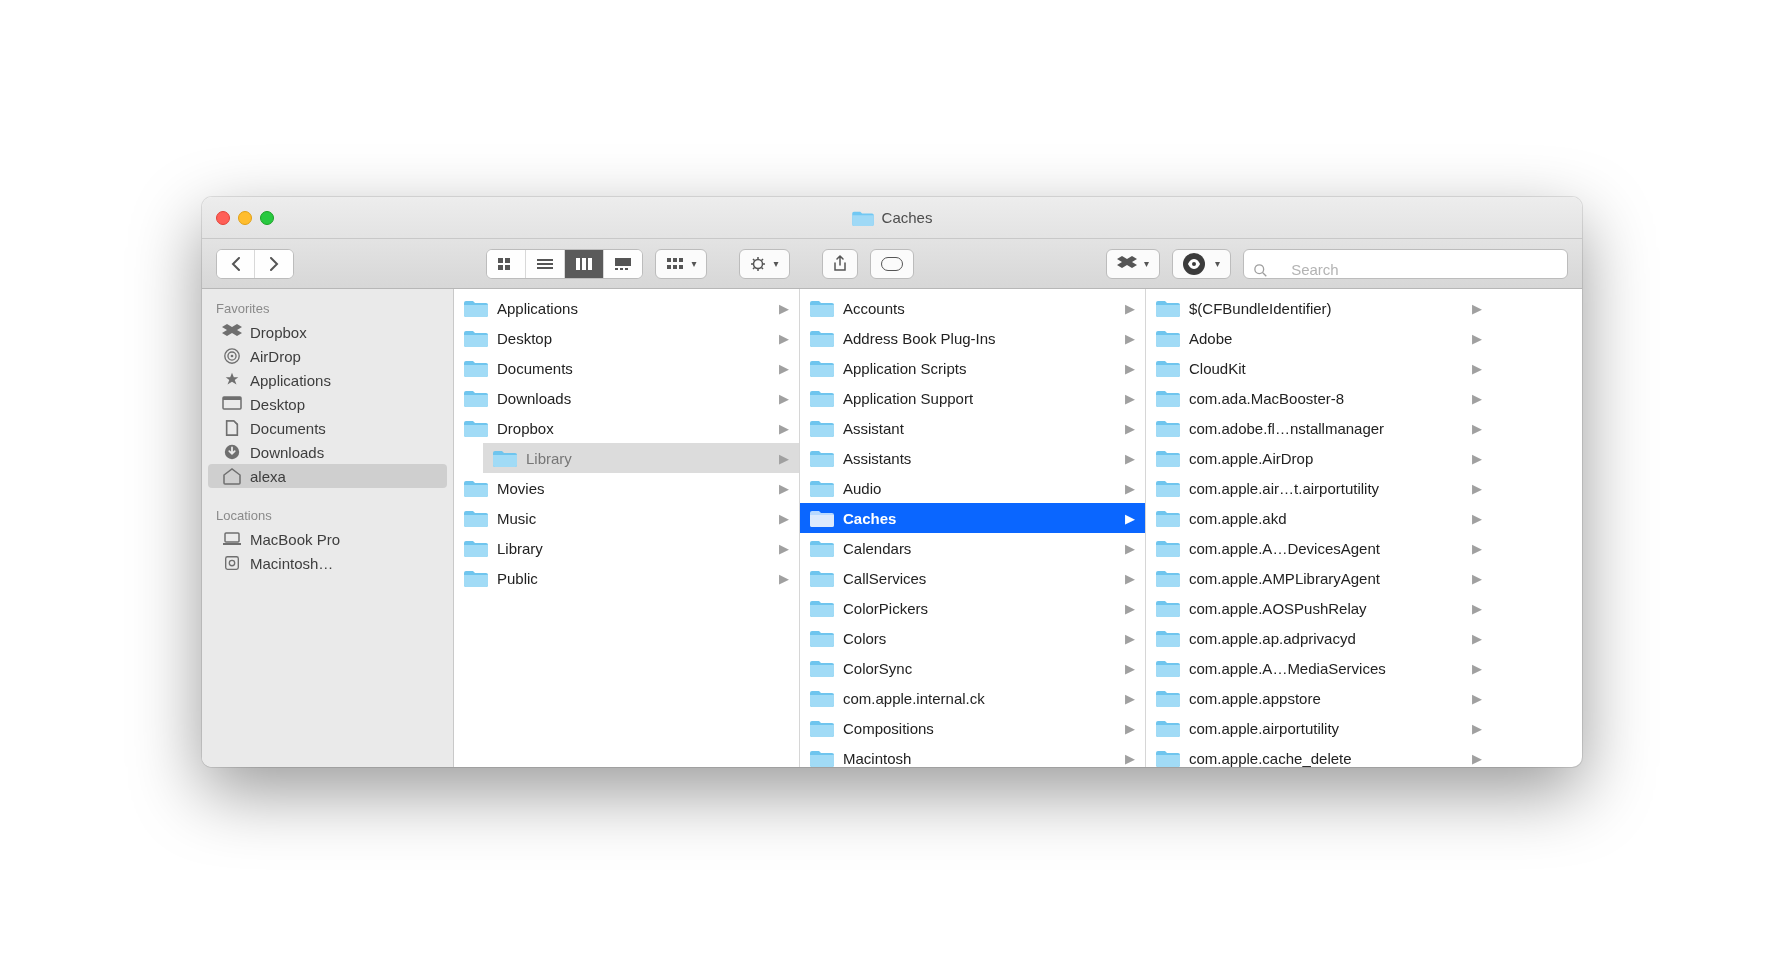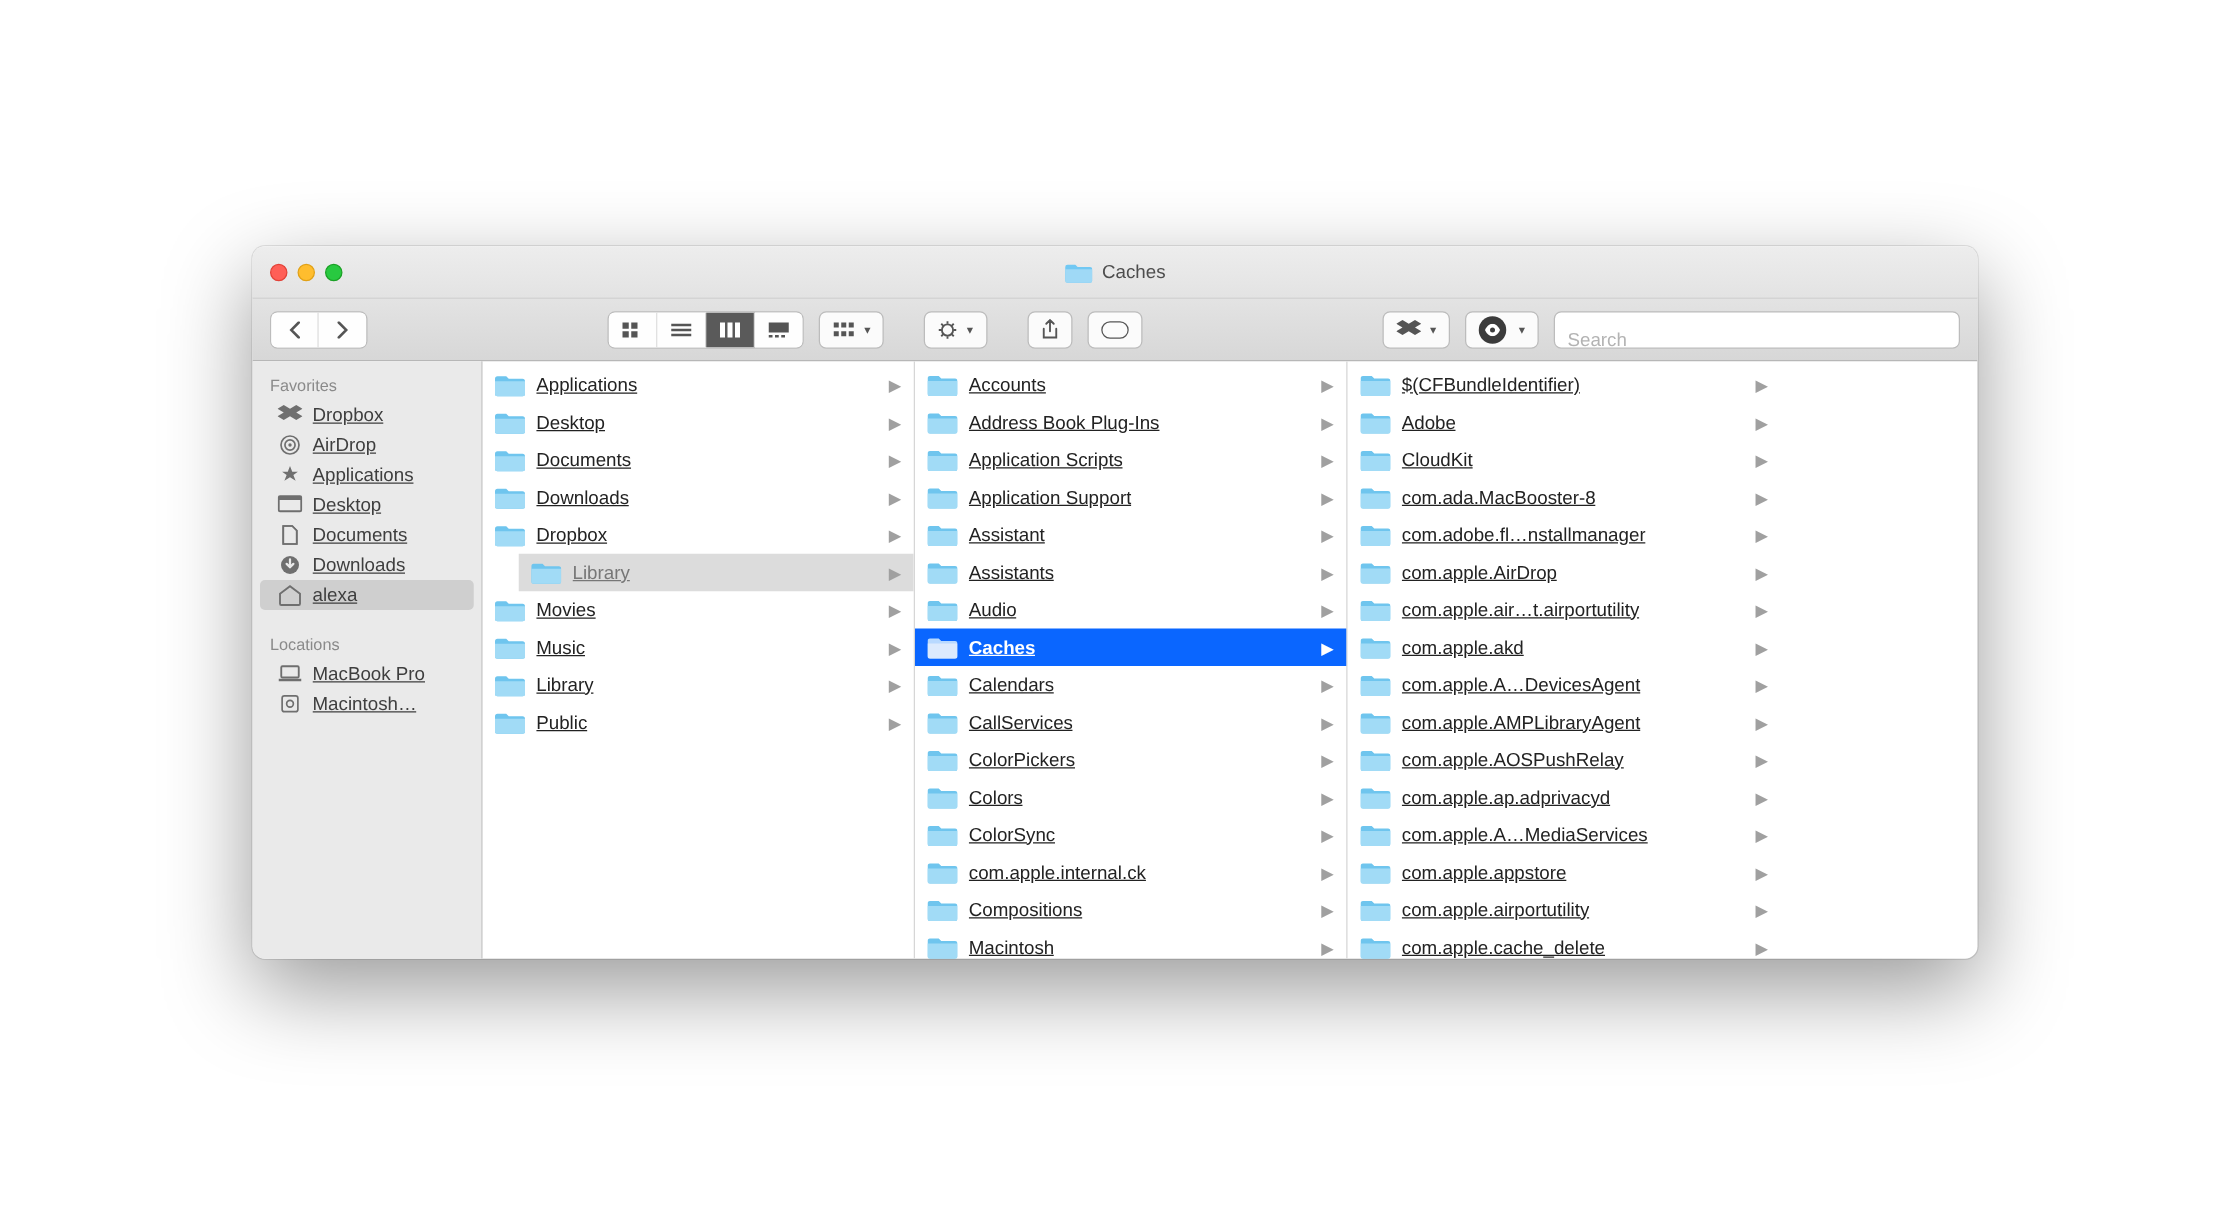--- a/index.html
+++ b/index.html
@@ -71,33 +71,33 @@
     .tb-single {
       background: #fbfbfb; border: 1px solid #bcbcbc; border-radius: 6px;
       height: 30px; display: flex; align-items: center; padding: 0 10px;
       color: #555; gap: 5px;
     }
     .tb-spacer { flex: 0 0 8px; }
     .tb-flex { flex: 1; }
     .search-wrap {
       background: #fff; border: 1px solid #bcbcbc; border-radius: 6px;
       height: 30px; display: flex; align-items: flex-end; padding: 0 10px;
-      width: 325px; gap: 14px; flex-direction: column;
+      width: 325px; gap: 24px;
     }
     .search-wrap input {
       border: none; outline: none; font-size: 15px; color: #333; width: 100%;
       background: transparent;
     }
     .search-wrap input::placeholder { color: #b3b3b3; }
     .content {
       display: flex;
       height: 478px;
     }
     .sidebar {
-      width: 184px; background: #eaeaea; border-right: 1px solid #c9c9c9;
+      width: 252px; background: #eaeaea; border-right: 1px solid #c9c9c9;
       overflow-y: auto; padding: 6px 0;
     }
     .sb-heading {
       font-size: 13px; color: #8a8a8a; font-weight: 500;
       padding: 6px 14px 4px 14px;
     }
     .sb-item {
       display: flex; align-items: center; gap: 8px;
       padding: 3px 14px 3px 20px;
       font-size: 15px; color: #3e3e3e;
@@ -120,21 +120,21 @@
     .row .chev {
       margin-left: auto; color: #a0a0a0; font-size: 13px;
     }
     .row.selected-dim { background: #dcdcdc; margin-left: 29px; }
     .row.selected-dim .label { color: #777; }
     .row.selected-blue { background: #0a66ff; color: #fff; }
     .row.selected-blue .chev { color: #fff; }
     .row.selected-blue .label { font-weight: 600; }
     .folder-icon { width: 24px; height: 20px; flex-shrink: 0; }
     .file-icon { width: 22px; height: 22px; flex-shrink: 0; }
-    .label { white-space: nowrap; overflow: hidden; text-overflow: ellipsis; text-decoration: underline; }
+    .label { white-space: nowrap; overflow: hidden; text-overflow: ellipsis; }
     .statusbar {
       height: 30px; border-top: 1px solid #d0d0d0;
       background: linear-gradient(#fbfbfb, #efefef);
       display: flex; align-items: center; justify-content: center;
       font-size: 14px; color: #777;
     }
     .chev-down { font-size: 10px; margin-left: 2px; }
     .tag-oval {
       border: 1.5px solid #555; border-radius: 9px; width: 22px; height: 14px; display: inline-block;
     }

